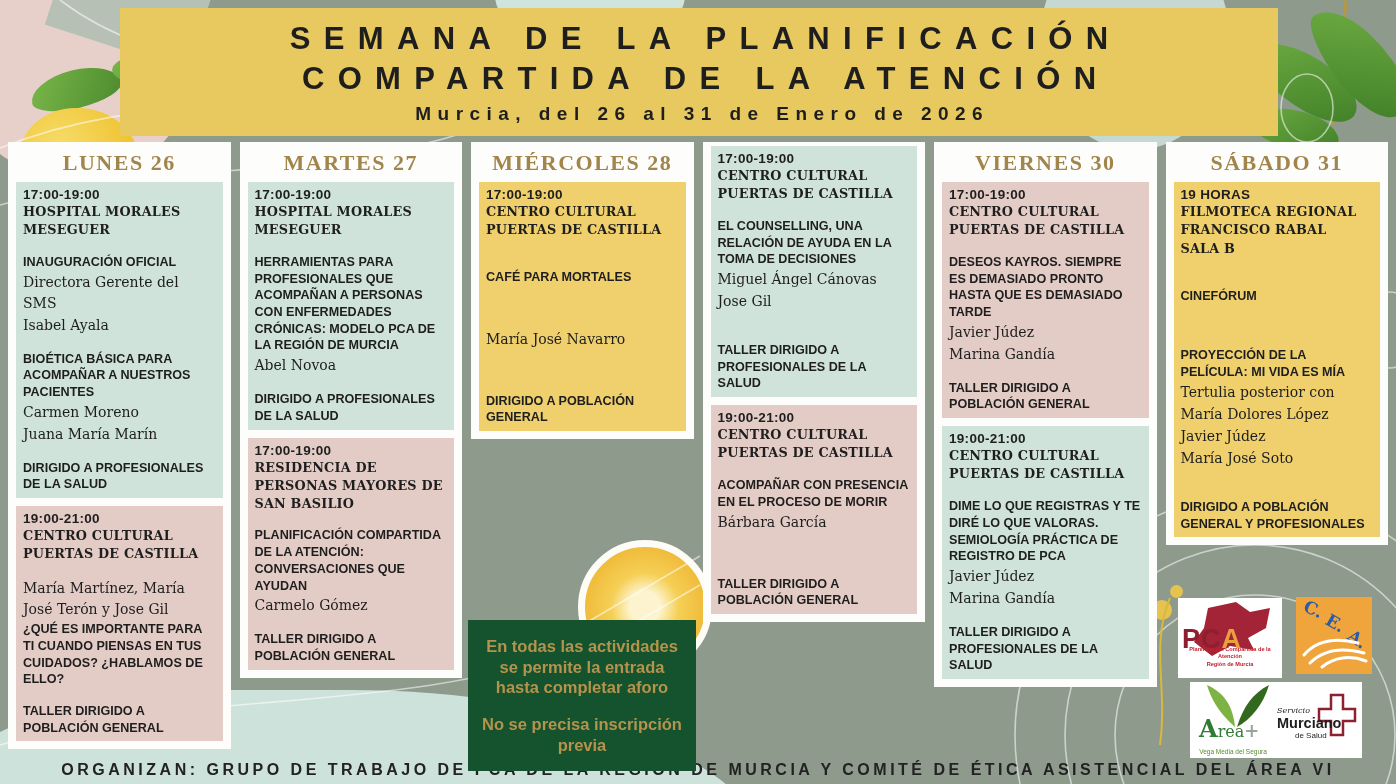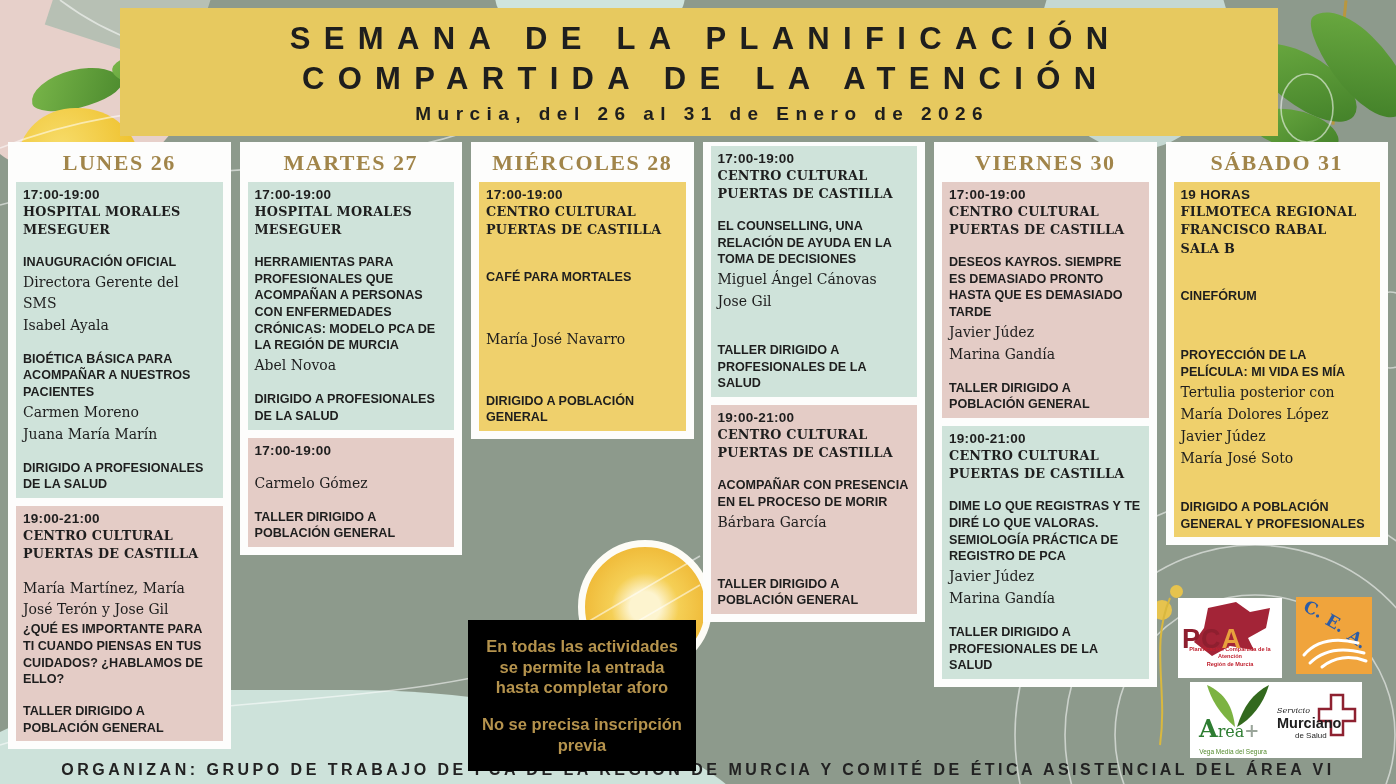--- a/index.html
+++ b/index.html
@@ -46,21 +46,21 @@
   .line{margin:1px 0;}
   .line.time{font-weight:bold;font-size:13.5px;letter-spacing:.3px;}
   .line.venue{font-family:"DejaVu Serif",serif;font-weight:bold;font-size:12.8px;line-height:1.4;letter-spacing:.2px;}
   .line.title{font-weight:bold;font-size:12.6px;line-height:1.33;}
   .line.name{font-family:"DejaVu Serif",serif;font-size:14px;line-height:1.5;}
   .line.big{font-weight:bold;font-size:17.5px;line-height:1.42;}
   .line.audience{font-weight:bold;font-size:12.6px;line-height:1.33;}
   .gap{height:13px;}
   .gap2{height:28px;}
   
-  .notice{position:absolute;left:468px;top:620px;width:228px;background:#000000;z-index:3;
+  .notice{position:absolute;left:468px;top:620px;width:228px;background:#14532d;z-index:3;
           text-align:center;padding:16px 8px;box-sizing:border-box;color:#b5934d;
           font-weight:bold;font-size:16.5px;line-height:1.25;}
   .notice .n2{margin-top:16px;}
   
   .footer{position:absolute;left:0;right:0;bottom:5px;text-align:center;z-index:2;
           font-weight:bold;font-size:16px;letter-spacing:3.5px;color:#222;}
   
   .logo-box{position:absolute;background:#fff;z-index:3;}
   .pca-box{left:1178px;top:598px;width:104px;height:80px;text-align:center;}
   .pca-abbr{position:absolute;left:4px;top:26px;font-weight:bold;font-size:27px;
@@ -163,21 +163,23 @@
           <div class="line time">17:00-19:00</div>
           <div class="line venue">HOSPITAL MORALES MESEGUER</div>
           <div class="gap"></div>
           <div class="line title">HERRAMIENTAS PARA PROFESIONALES QUE ACOMPAÑAN A PERSONAS CON ENFERMEDADES CRÓNICAS: MODELO PCA DE LA REGIÓN DE MURCIA</div>
           <div class="line name">Abel Novoa</div>
           <div class="gap"></div>
           <div class="line audience">DIRIGIDO A PROFESIONALES DE LA SALUD</div>
         </div>
         <div class="card pink">
           <div class="line time">17:00-19:00</div>
-          <div class="gap"></div>
+          <div class="line venue">RESIDENCIA DE PERSONAS MAYORES DE SAN BASILIO</div>
+          <div class="gap"></div>
+          <div class="line title">PLANIFICACIÓN COMPARTIDA DE LA ATENCIÓN: CONVERSACIONES QUE AYUDAN</div>
           <div class="line name">Carmelo Gómez</div>
           <div class="gap"></div>
           <div class="line audience">TALLER DIRIGIDO A POBLACIÓN GENERAL</div>
         </div>
       </div>
       <div class="column">
         <div class="day-header">MIÉRCOLES 28</div>
         <div class="card yellow">
           <div class="line time">17:00-19:00</div>
           <div class="line venue">CENTRO CULTURAL PUERTAS DE CASTILLA</div>

